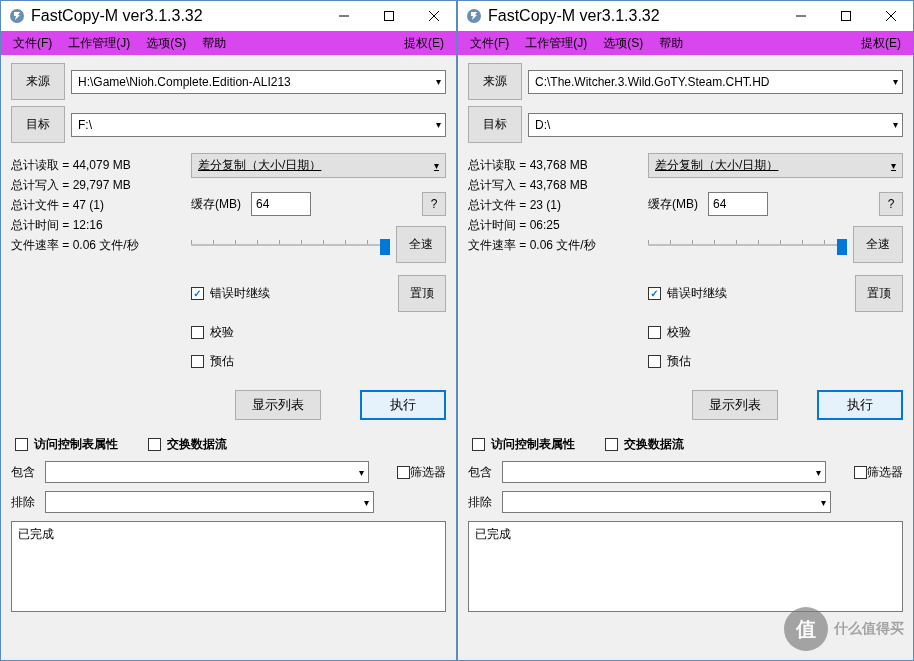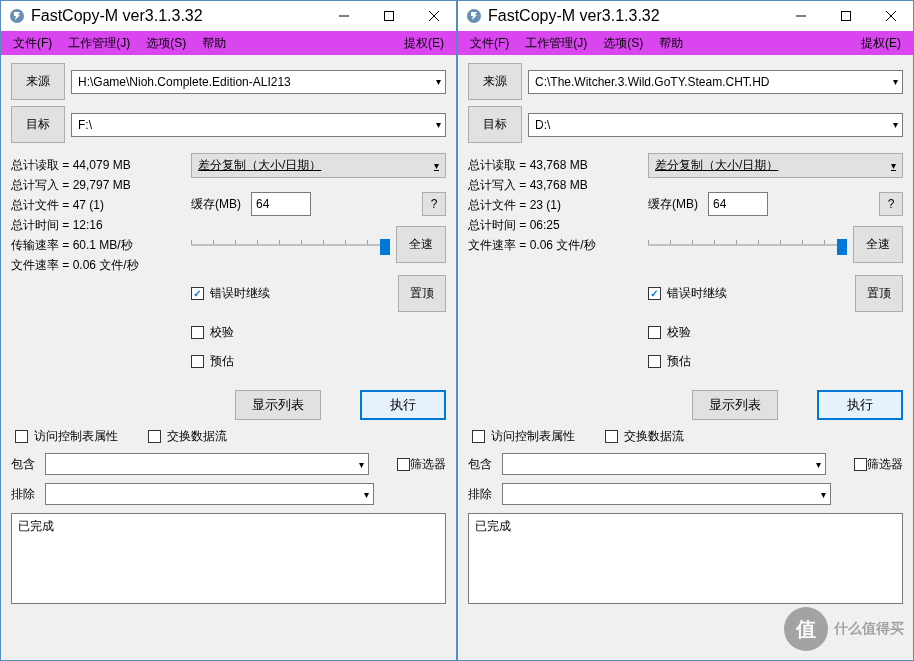--- a/index.html
+++ b/index.html
@@ -36,21 +36,21 @@
 .slider-ticks { position: absolute; top: 5px; left: 0; right: 0; height: 2px; display: flex; justify-content: space-between; }
 .slider-tick { width: 1px; height: 4px; background: #a0a0a0; }
 .slider-thumb { position: absolute; top: 4px; right: 0; width: 10px; height: 16px; background: #0078d7; }
 .speedbtn { min-width: 50px; }
 .chkrow { display: flex; align-items: center; gap: 6px; margin-top: 6px; }
 .chkbox { width: 13px; height: 13px; border: 1px solid #333; background: #fff; display: inline-flex; align-items: center; justify-content: center; font-size: 10px; color: #0078d7; }
 .chkbox.checked::after { content: "✓"; font-weight: bold; }
 .topbtn { margin-left: auto; min-width: 48px; }
 .actrow { display: flex; gap: 6px; margin-top: 14px; justify-content: flex-end; }
 .actbtn { min-width: 86px; height: 30px; font-size: 13px; }
-.lowerchk { display: flex; gap: 30px; margin-top: 2px; padding: 0 4px; }
+.lowerchk { display: flex; gap: 30px; margin-top: 10px; padding: 0 4px; font-weight: bold; }
 .filterrow { display: flex; align-items: center; gap: 6px; margin-top: 8px; }
 .filterlabel { width: 28px; }
 .filtercombo { flex: 1; height: 22px; background: #fff; border: 1px solid #7a7a7a; display: flex; align-items: center; padding: 0 4px; }
 .filterchk { display: flex; align-items: center; margin-left: 22px; }
 .logbox { margin-top: 8px; height: 91px; background: #fff; border: 1px solid #7a7a7a; padding: 4px 6px; overflow: auto; }
 .watermark { position: absolute; right: 10px; bottom: 10px; display: flex; align-items: center; gap: 6px; opacity: 0.65; }
 .wm-circle { width: 44px; height: 44px; border-radius: 50%; background: #7a7a7a; display: flex; align-items: center; justify-content: center; color: #fff; font-size: 20px; font-weight: bold; }
 .wm-text { color: #7a7a7a; font-size: 14px; font-weight: bold; }
 svg.ico { width: 16px; height: 16px; }
 </style>
@@ -109,21 +109,20 @@
         <span class="combo-text">F:\</span>
         <span class="combo-arrow">▾</span>
       </div>
     </div>
     <div class="midrow">
       <div class="stats">
         <div>总计读取 = 44,079 MB</div>
         <div>总计写入 = 29,797 MB</div>
         <div>总计文件 = 47 (1)</div>
         <div>总计时间 = 12:16</div>
-        <div>传输速率 = 60.1 MB/秒</div>
         <div>文件速率 = 0.06 文件/秒</div>
       </div>
       <div class="opts">
         <div class="moderow">
           <div class="modecombo">
             <span style="flex:1">差分复制（大小/日期）</span>
             <span class="combo-arrow">▾</span>
           </div>
         </div>
         <div class="bufrow">

